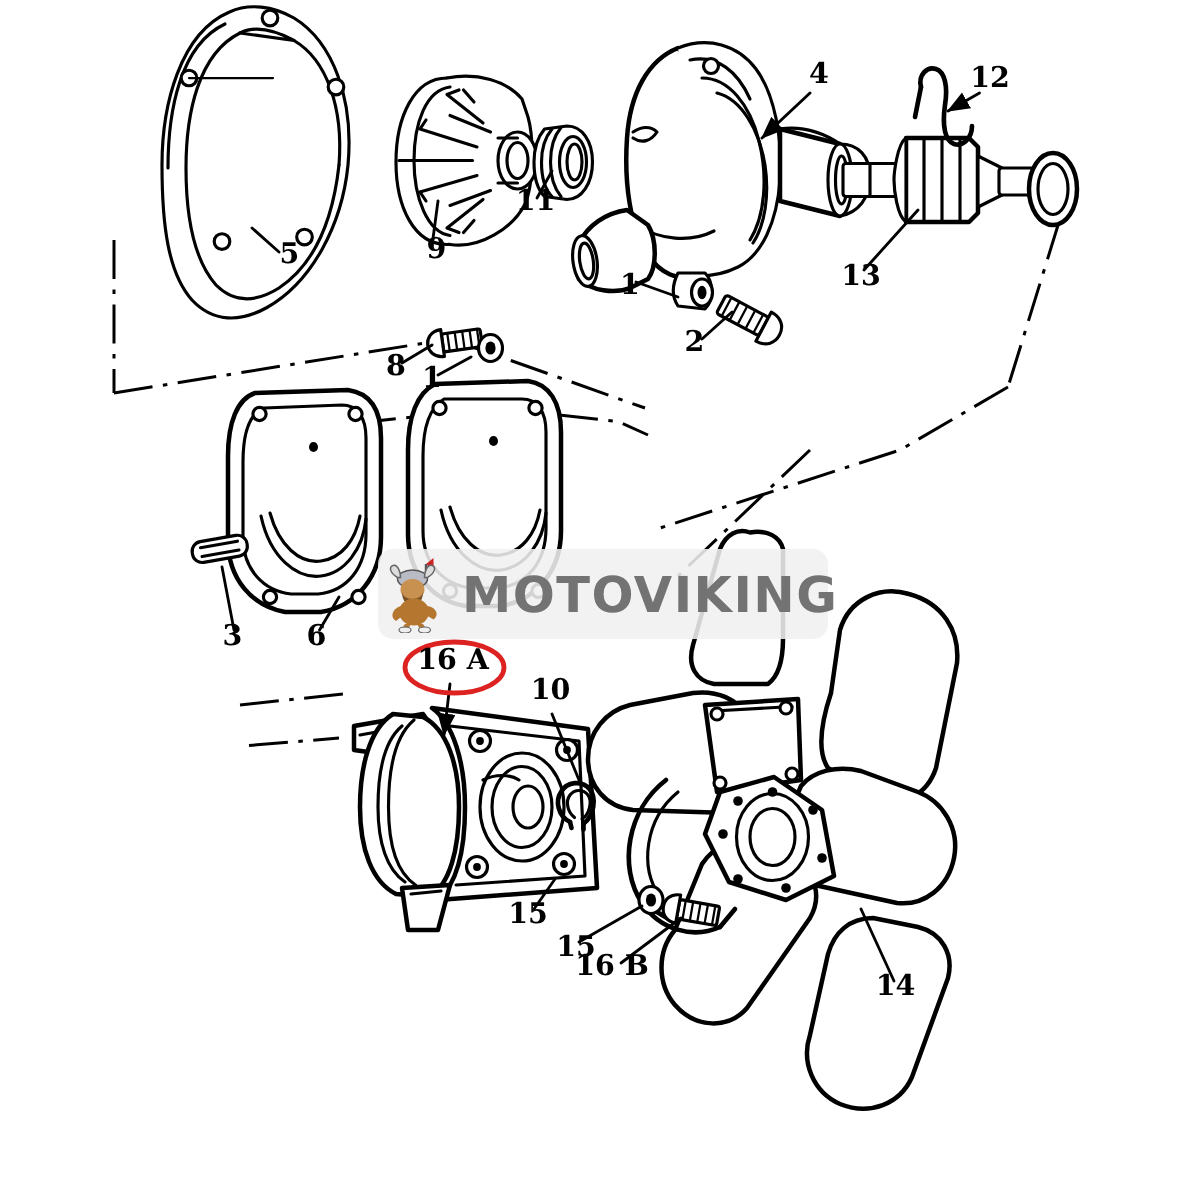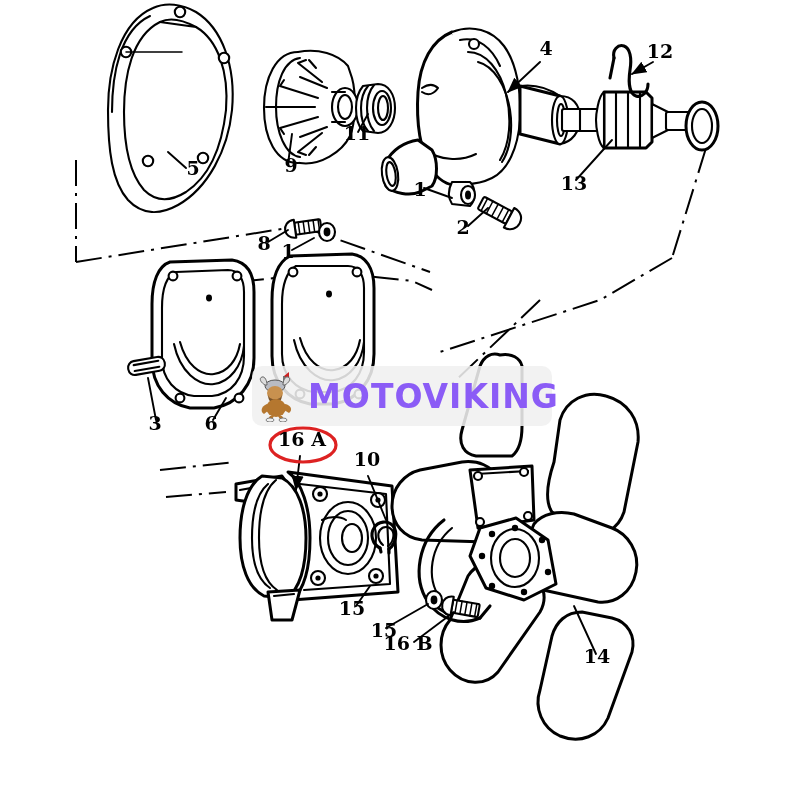--- a/index.html
+++ b/index.html
@@ -3,21 +3,21 @@
 <meta charset="utf-8">
 <style>
   html,body{margin:0;padding:0;background:#fff;}
   body{width:800px;height:800px;font-family:"Liberation Serif",serif;}
   #stage{position:relative;width:800px;height:800px;background:#ffffff;overflow:hidden;}
   #dwg{position:absolute;left:0;top:0;width:800px;height:800px;}
   .wm{position:absolute;left:252px;top:366px;width:300px;height:60px;
       background:rgba(240,240,240,0.88);border-radius:10px;
       display:flex;align-items:center;gap:4px;padding:0 6px;box-sizing:border-box;}
   .wm-text{font-family:"DejaVu Sans",sans-serif;font-weight:900;font-size:33px;
-      letter-spacing:1px;color:#8b5cf6;line-height:1;}
+      letter-spacing:1px;color:#737373;line-height:1;}
   .wm-logo{width:46px;height:52px;flex:0 0 46px;}
 </style>
 </head>
 <body>
 
 <div id="stage">
 
   <svg id="dwg" viewBox="0 0 800 800">
     <defs>
       <style>

